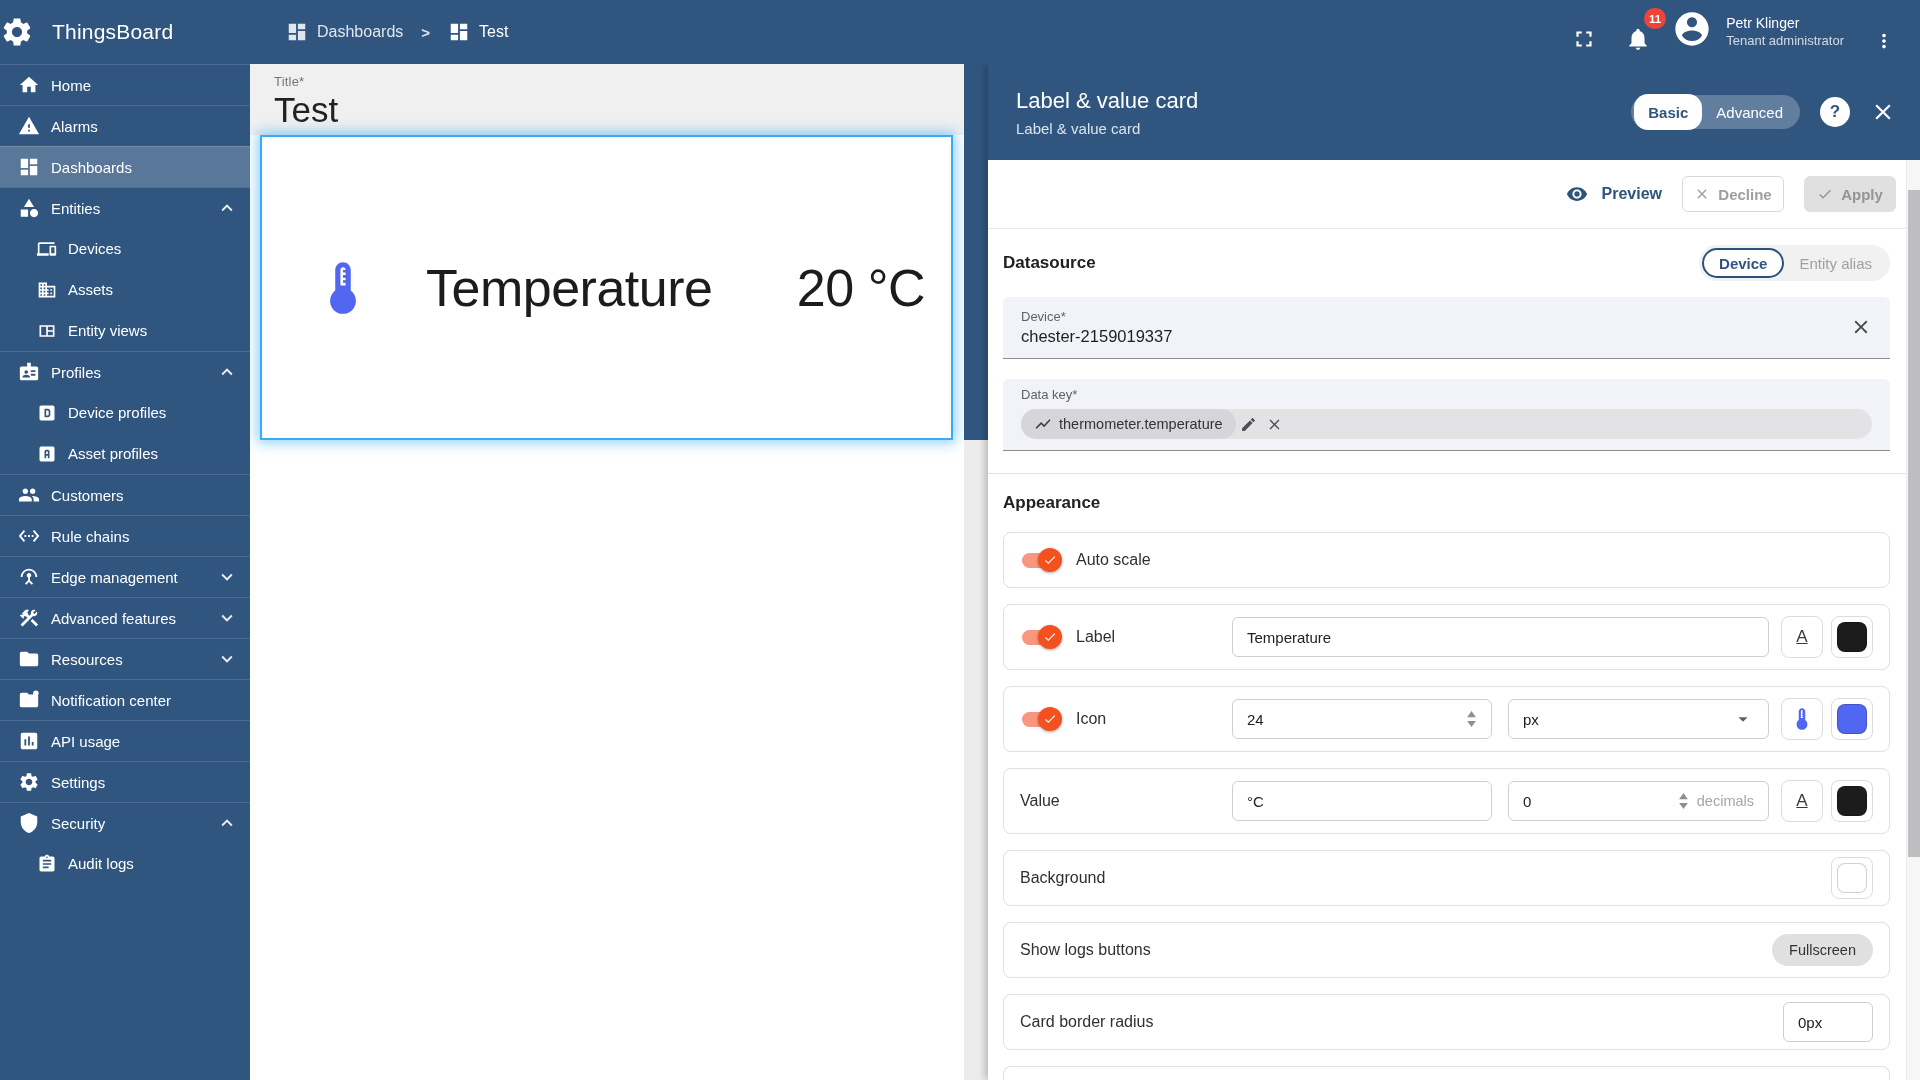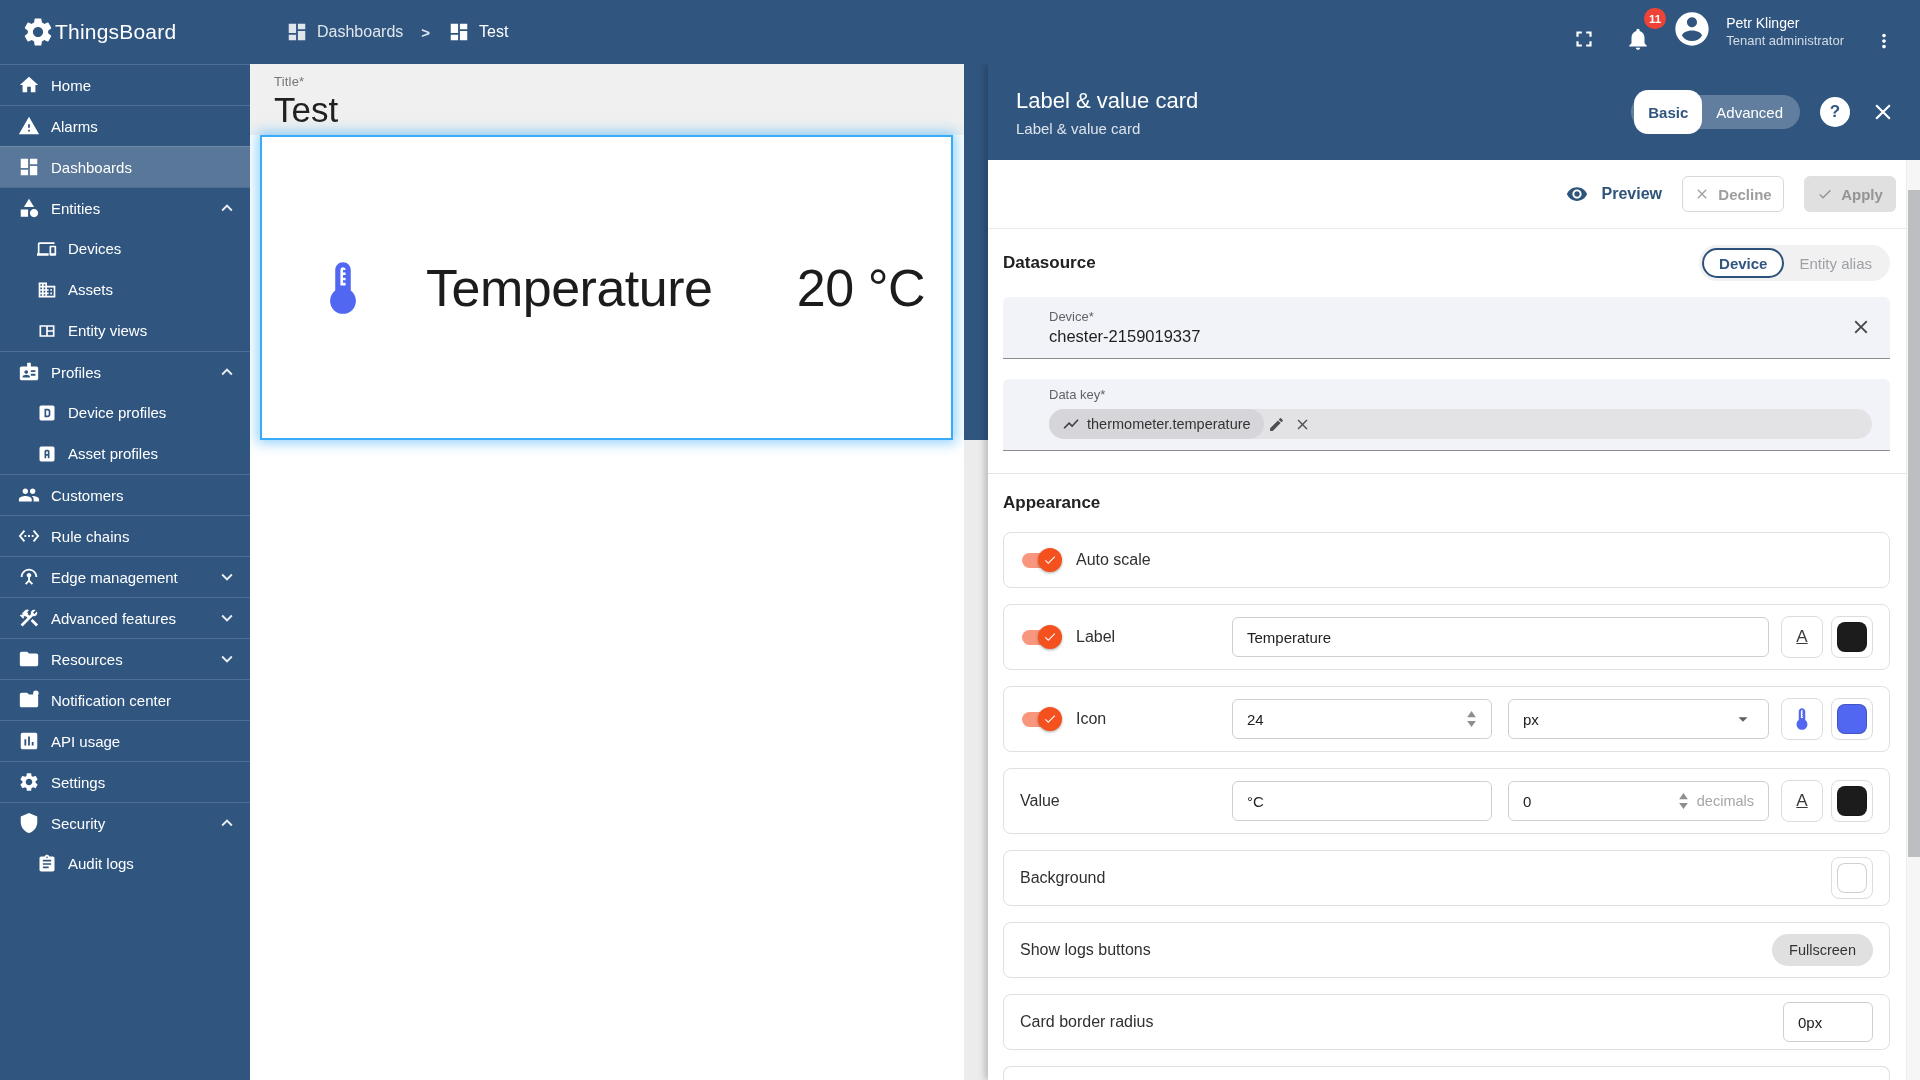--- a/index.html
+++ b/index.html
@@ -3,21 +3,21 @@
 <meta charset="utf-8">
 <style>
   * { margin:0; padding:0; box-sizing:border-box; }
   html,body { width:1920px; height:1080px; overflow:hidden; background:#fff;
     font-family:"Liberation Sans", sans-serif; -webkit-font-smoothing:antialiased; }
   svg { display:block; }
 
   
   .topbar { position:absolute; left:0; top:0; width:1920px; height:64px; background:#305680;
     display:flex; align-items:center; z-index:30; }
-  .logo { width:250px; display:flex; align-items:center; padding-left:21px; gap:0; }
+  .logo { width:250px; display:flex; align-items:center; padding-left:0; gap:18px; }
   .logo svg { width:34px; height:34px; fill:#fff; }
   .logo-text { color:#fff; font-size:21px; font-weight:500; letter-spacing:.2px; }
   .crumbs { display:flex; align-items:center; margin-left:36px; gap:10px; }
   .crumb { display:flex; align-items:center; gap:9px; cursor:pointer; }
   .crumb svg { width:22px; height:22px; fill:rgba(255,255,255,.85); }
   .crumb .lbl { color:rgba(255,255,255,.85); font-size:16px; font-weight:500; }
   .crumb.current svg { fill:#fff; }
   .crumb.current .lbl { color:#fff; }
   .crumb-sep { color:rgba(255,255,255,.85); font-size:15px; font-weight:700; margin:0 8px; }
   .top-right { margin-left:auto; display:flex; align-items:center; padding-right:16px; gap:14px; }
@@ -63,21 +63,21 @@
   
   .panel { position:absolute; left:988px; top:64px; width:932px; height:1016px; background:#fff;
     box-shadow:-3px 0 7px rgba(0,0,0,.22); display:flex; flex-direction:column; z-index:25; }
   .p-header { height:96px; background:#305680; flex:none; display:flex; align-items:center; padding:0 24px 0 28px; }
   .p-titles { display:flex; flex-direction:column; gap:6px; }
   .p-title { color:#fff; font-size:22px; font-weight:500; }
   .p-sub { color:rgba(255,255,255,.84); font-size:15px; }
   .p-head-right { margin-left:auto; display:flex; align-items:center; gap:20px; }
   .mode-pill { background:rgba(255,255,255,.24); border-radius:17px; height:34px; display:flex;
     align-items:center; padding:3px; }
-  .mode-opt { height:44px; border-radius:14px; display:flex; align-items:center; padding:0 14px;
+  .mode-opt { height:36px; border-radius:14px; display:flex; align-items:center; padding:0 14px;
     font-size:15px; color:#fff; cursor:pointer; }
   .mode-opt.sel { background:#fff; color:#305680; font-weight:600; }
   .help-btn { width:30px; height:30px; border-radius:50%; background:#fff; color:#305680; font-size:17px;
     font-weight:700; display:flex; align-items:center; justify-content:center; cursor:pointer; }
   .close-btn svg { width:26px; height:26px; fill:#fff; cursor:pointer; }
 
   .p-toolbar { height:69px; background:#fff; flex:none; border-bottom:1px solid #e9e9e9;
     display:flex; align-items:center; justify-content:flex-end; gap:20px; padding-right:24px; }
   .preview-btn { display:flex; align-items:center; gap:14px; color:#2f547a; font-size:16px; font-weight:600; cursor:pointer; }
   .preview-btn svg { width:22px; height:22px; fill:#2f547a; }
@@ -93,21 +93,21 @@
   .sec-head { height:40px; display:flex; align-items:center; margin-bottom:14px; }
   .sec-title { font-size:17px; font-weight:700; color:#212121; }
   .type-pill { margin-left:auto; background:#f1f1f1; border-radius:18px; height:36px; display:flex;
     align-items:center; padding:3px; }
   .type-opt { height:30px; border-radius:15px; display:flex; align-items:center; padding:0 15px;
     font-size:15px; color:#9da1a6; cursor:pointer; }
   .type-opt.sel { background:#fff; border:2px solid #2c517a; color:#305680; font-weight:600; }
 
   .filled-field { background:#f2f3f8; border-bottom:1px solid #8d8d8d; border-radius:6px 6px 0 0;
     padding:9px 18px 10px; display:flex; align-items:center; }
-  .ff-col { display:flex; flex-direction:column; gap:3px; flex:1;margin-left:28px; }
+  .ff-col { display:flex; flex-direction:column; gap:3px; flex:1; }
   .ff-label { font-size:13px; color:#5f6368; }
   .ff-value { font-size:16.5px; color:#1f1f1f; }
   .x-ic svg { width:22px; height:22px; fill:#4a4a4a; cursor:pointer; }
   .field-device { height:62px; margin-bottom:20px; }
   .field-key { height:72px; align-items:flex-start; padding-top:8px; }
   .chip { margin-top:4px; background:#e3e3e6; border-radius:15px; height:30px; display:inline-flex;
     align-items:center; padding-right:8px; cursor:pointer; }
   .chip-main { background:#d6d6da; border-radius:15px; height:30px; display:flex; align-items:center;
     gap:7px; padding:0 13px; }
   .chip-main svg { width:18px; height:18px; fill:#3c3c3c; }

